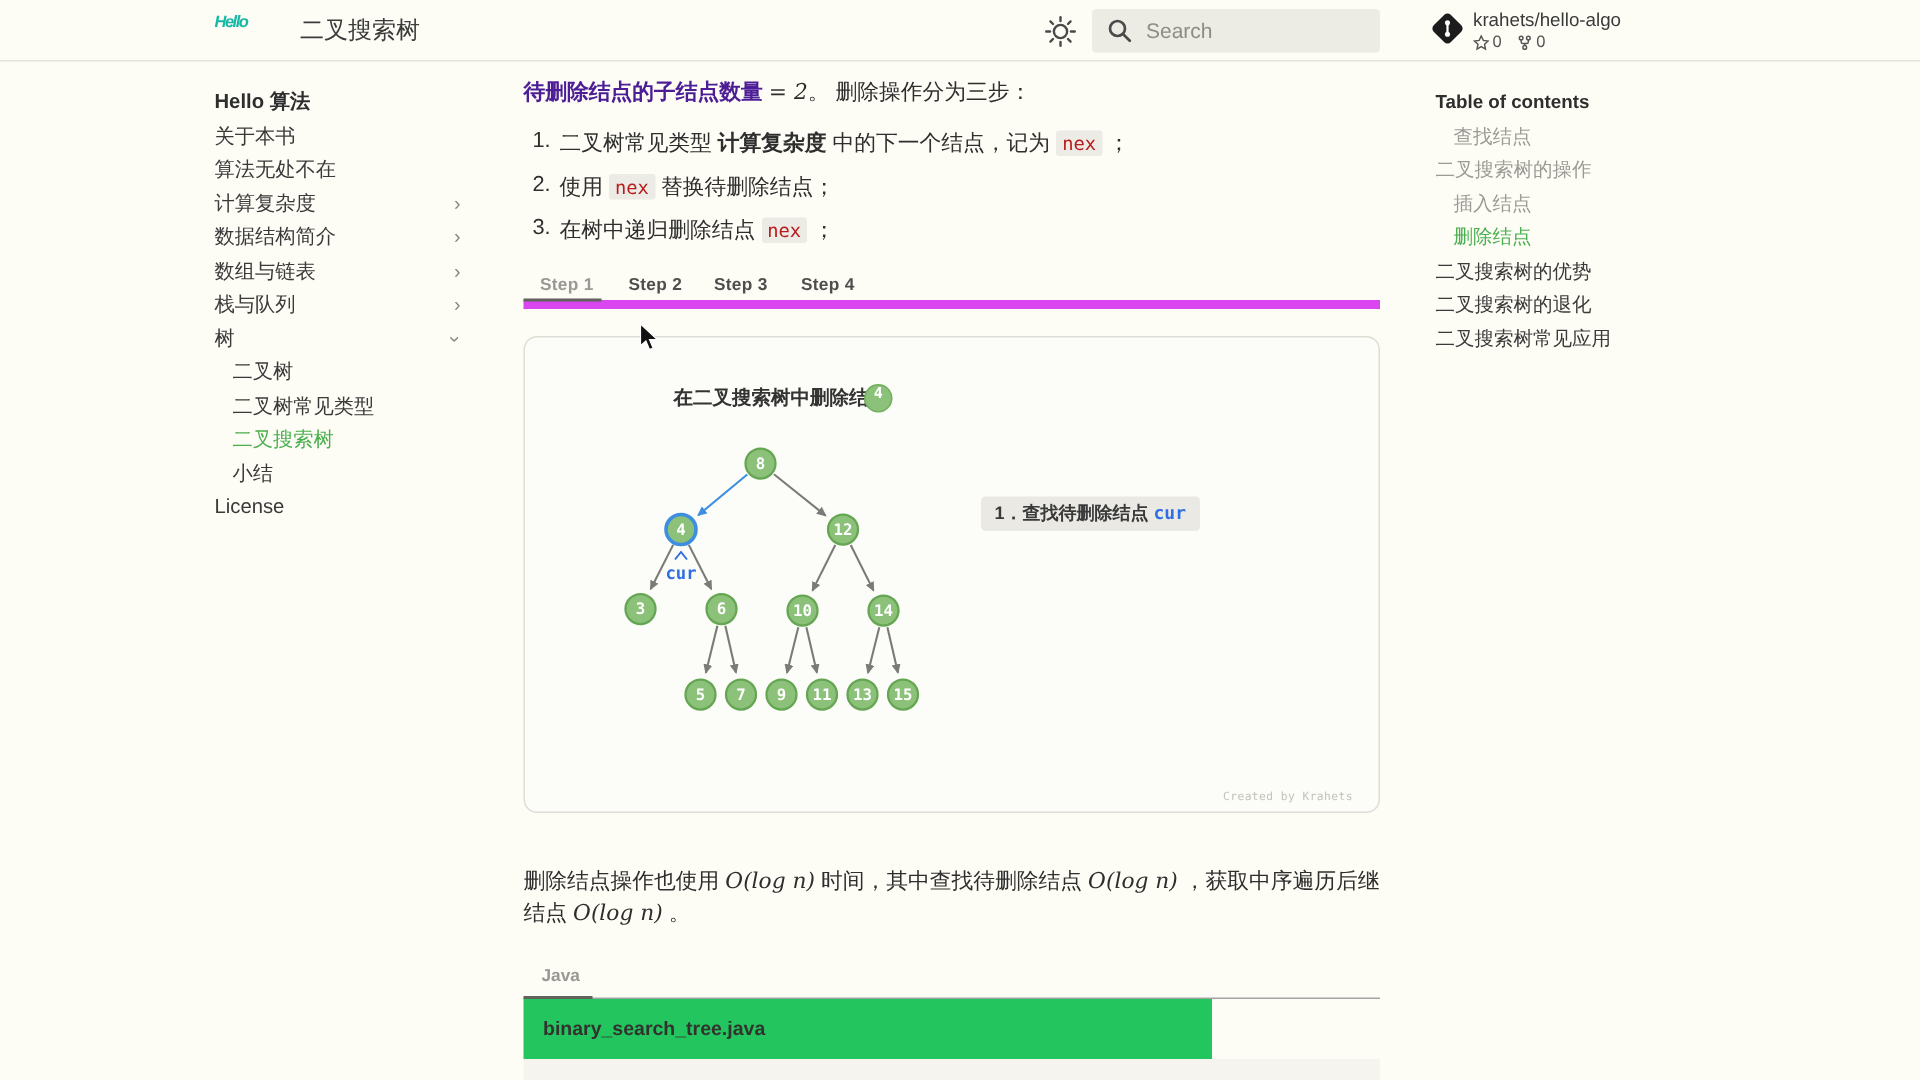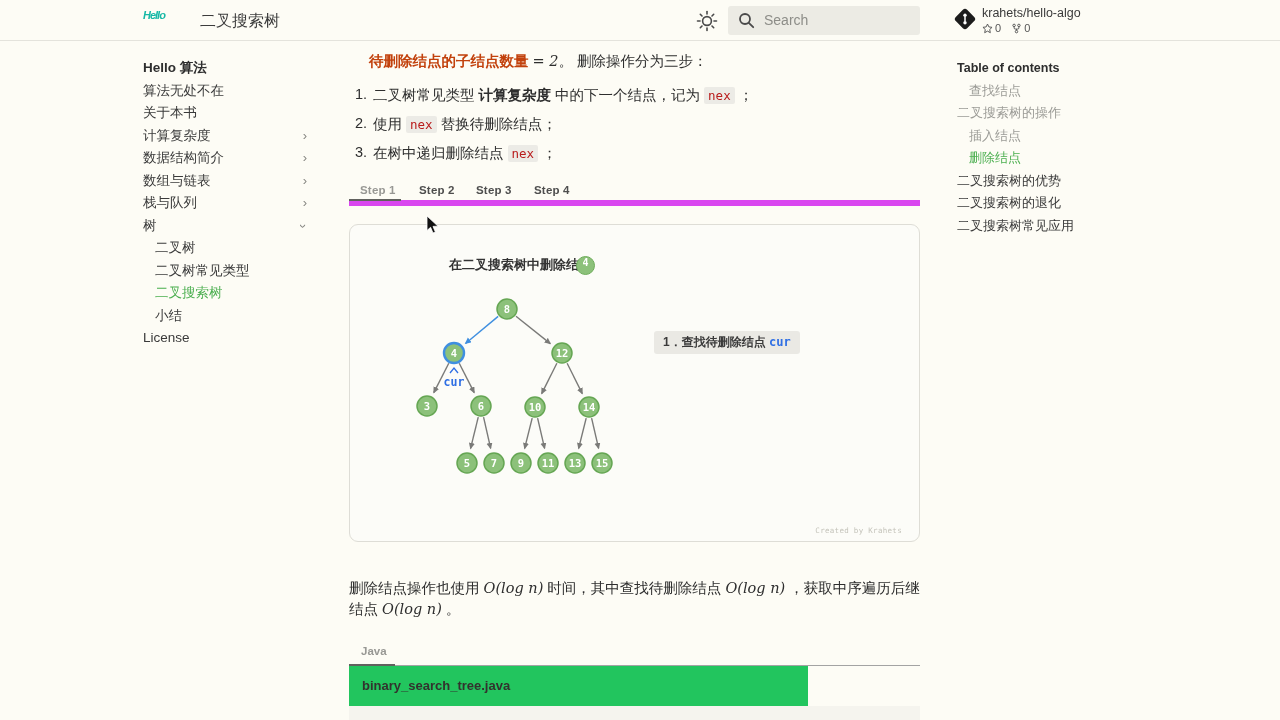--- a/index.html
+++ b/index.html
@@ -44,21 +44,21 @@
   .toc-title { height:22.5px; line-height:22.5px; font-weight:bold; font-size:12.5px; color:#2e2e2e; }
   .toc-row { height:22.5px; line-height:22.5px; cursor:pointer; white-space:nowrap; }
   .toc-row.muted { color:#9b9b96; }
   .toc-row.normal { color:#3a3a3a; }
   .toc-row.active { color:#4caf50; }
   .toc-row.indent { padding-left:12px; }
 
   
   .main { position:absolute; left:349px; top:52px; width:571px; }
   .intro { position:absolute; left:0; top:0; font-size:14.5px; color:#2e2e2e; white-space:nowrap; }
-  .intro b { color:#c2410c;margin-left:20px; }
+  .intro b { color:#4c1d95; }
   .olist { position:absolute; left:2px; top:34px; width:569px; font-size:14.5px; }
   .olist .li { position:absolute; left:22px; white-space:nowrap; }
   .li-num { position:absolute; left:-18px; }
   .codechip { font-family:"DejaVu Sans Mono",monospace; font-size:12.5px; background:#ecebe6;
     color:#b91c1c; padding:1px 4px; border-radius:2px; }
 
   .tabs { position:absolute; left:0; top:128px; width:571px; height:26px; border-bottom:6px solid #d946ef; }
   .tab { position:absolute; top:4px; font-size:11.5px; font-weight:bold; letter-spacing:.2px; cursor:pointer; color:#4e4e4e; }
   .tab.active { color:#989894; }
   .tab-underline { position:absolute; left:0; bottom:-1px; width:52px; height:2px; background:#61615e; }
@@ -141,22 +141,22 @@
           <path d="M4.5 5.3v2c0 1 .8 1.5 1.7 1.5h3.6c.9 0 1.7-.5 1.7-1.5v-2M8 8.8v1.9" fill="none" stroke="#555" stroke-width="1.4"></path>
         </svg>
         <span>0</span>
       </span>
     </div>
   </div>
 </div>
 
 <nav class="sidebar">
   <div class="nav-row section">Hello 算法</div>
+  <div class="nav-row"><span>关于本书</span></div>
   <div class="nav-row"><span>算法无处不在</span></div>
-  <div class="nav-row"><span>关于本书</span></div>
   <div class="nav-row"><span>计算复杂度</span><span class="nav-chevron">›</span></div>
   <div class="nav-row"><span>数据结构简介</span><span class="nav-chevron">›</span></div>
   <div class="nav-row"><span>数组与链表</span><span class="nav-chevron">›</span></div>
   <div class="nav-row"><span>栈与队列</span><span class="nav-chevron">›</span></div>
   <div class="nav-row"><span>树</span><span class="nav-chevron down">›</span></div>
   <div class="nav-row indent"><span>二叉树</span></div>
   <div class="nav-row indent"><span>二叉树常见类型</span></div>
   <div class="nav-row indent active"><span>二叉搜索树</span></div>
   <div class="nav-row indent"><span>小结</span></div>
   <div class="nav-row"><span>License</span></div>

